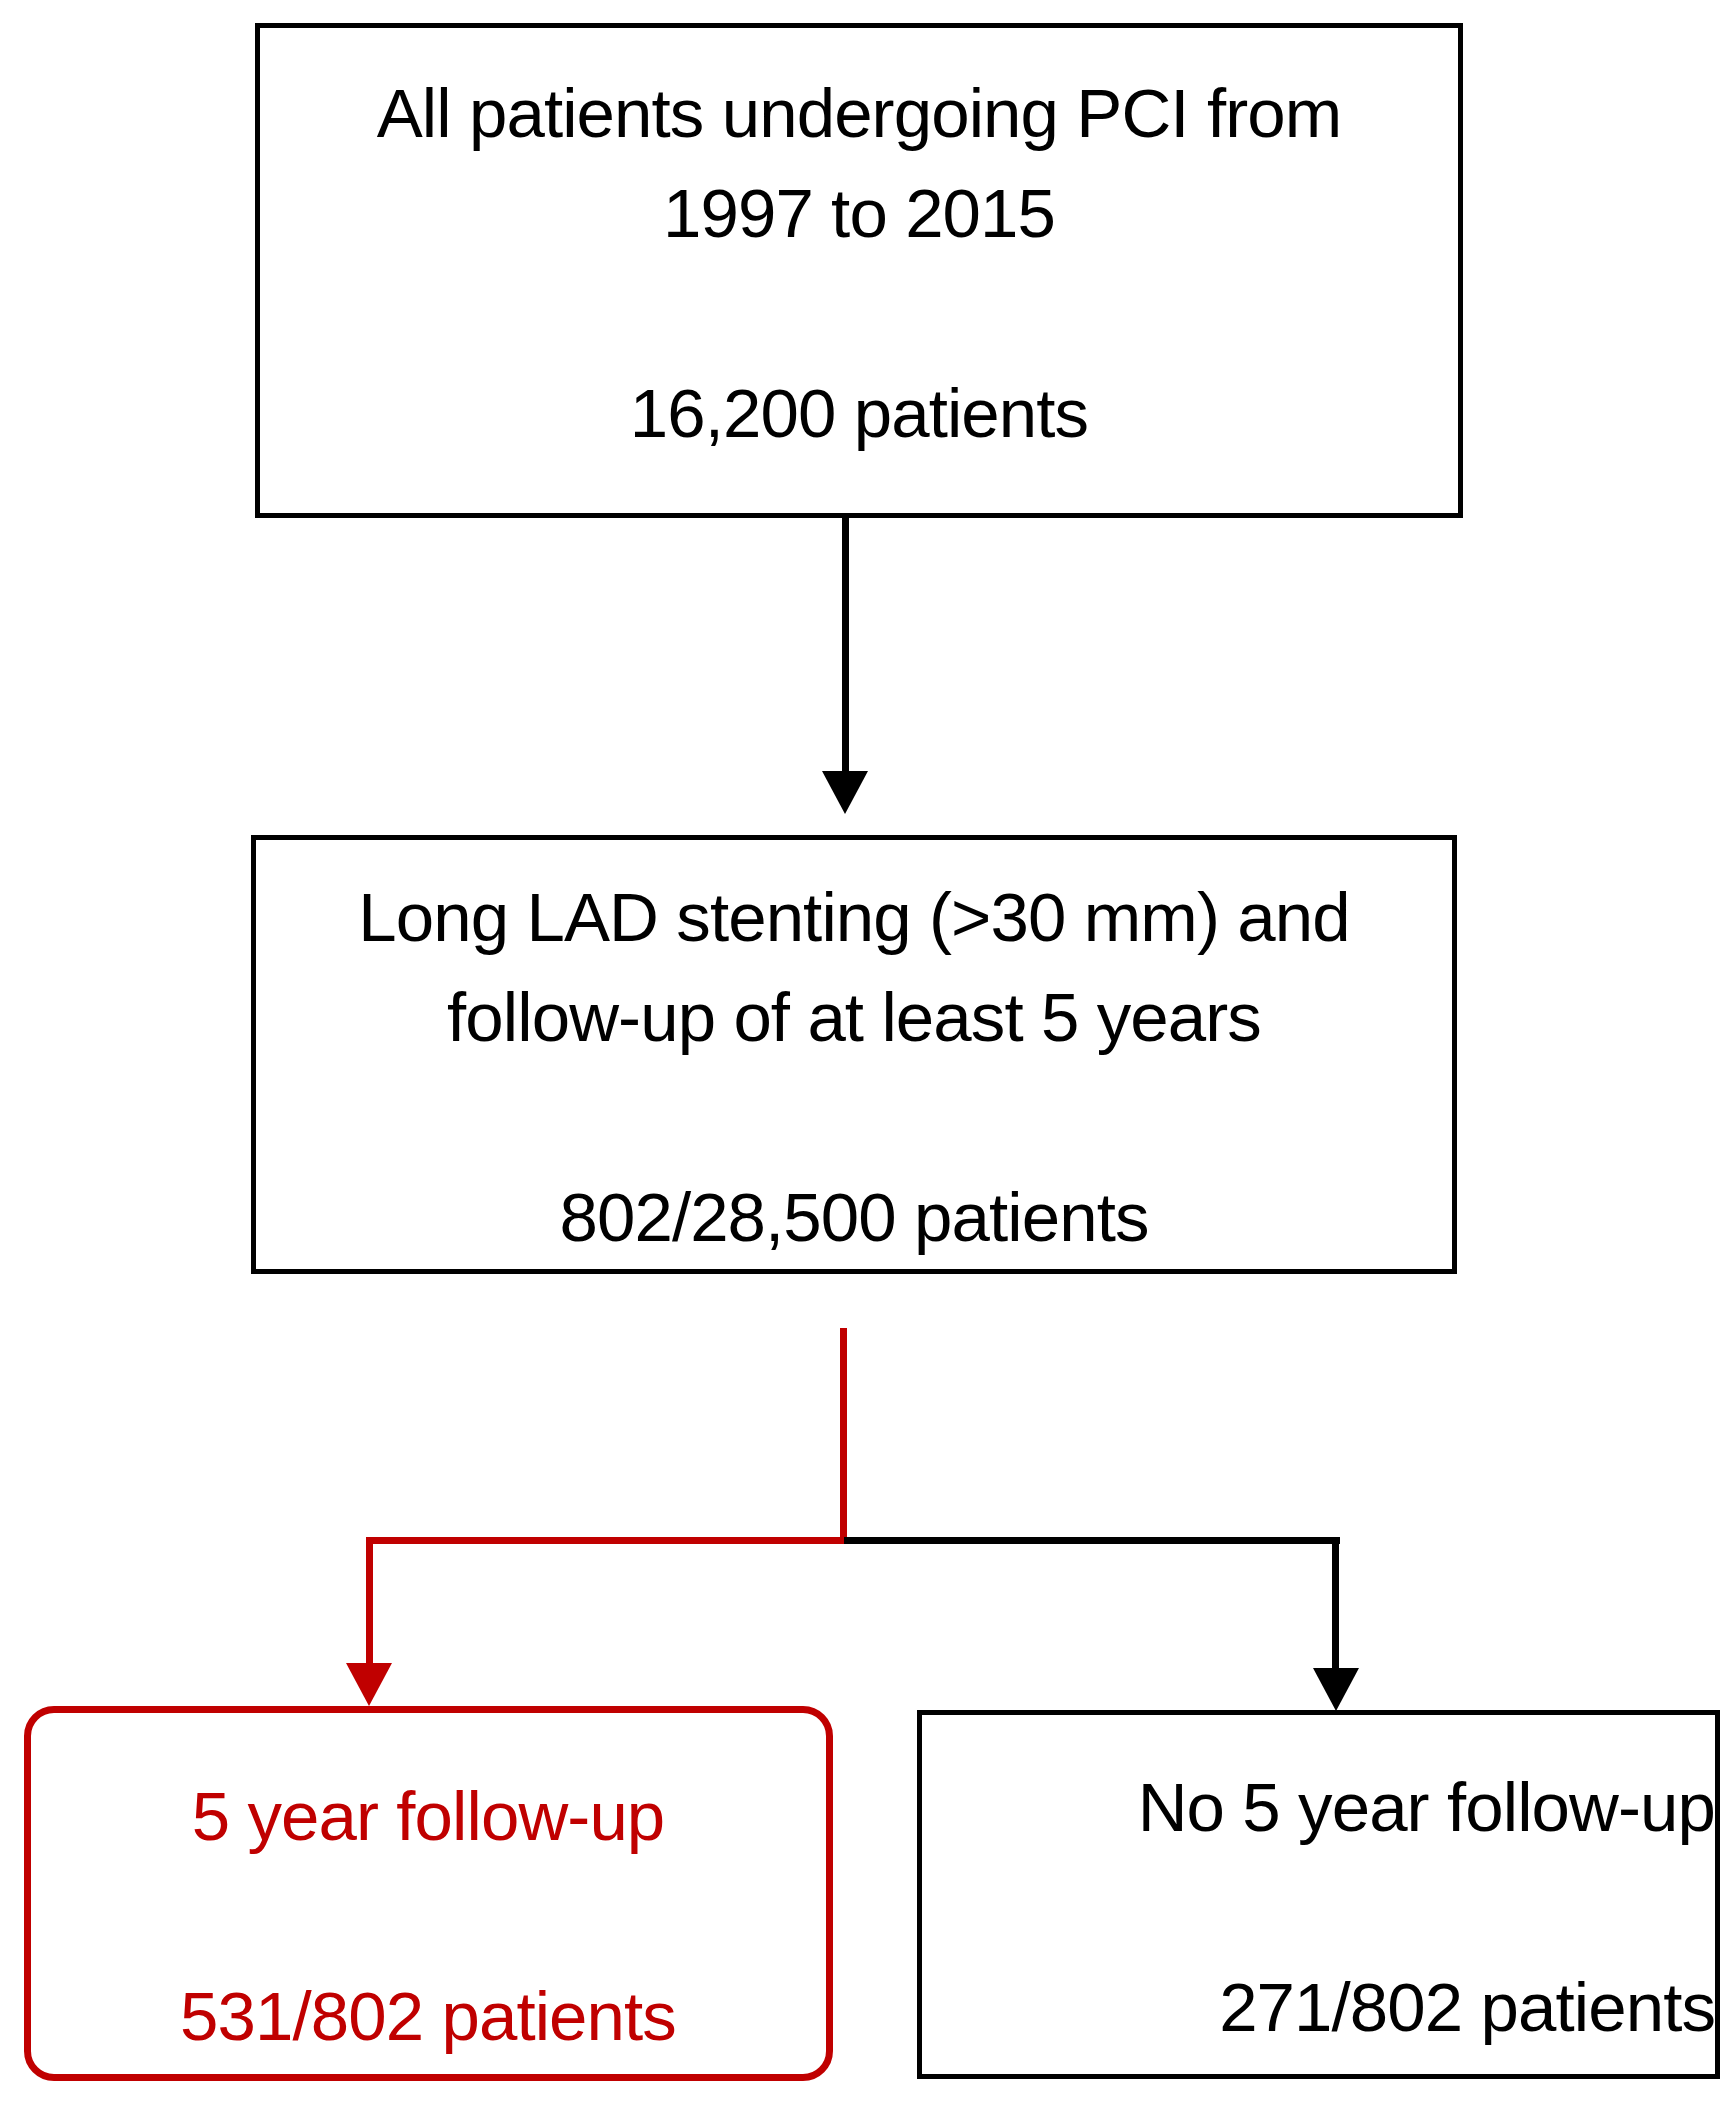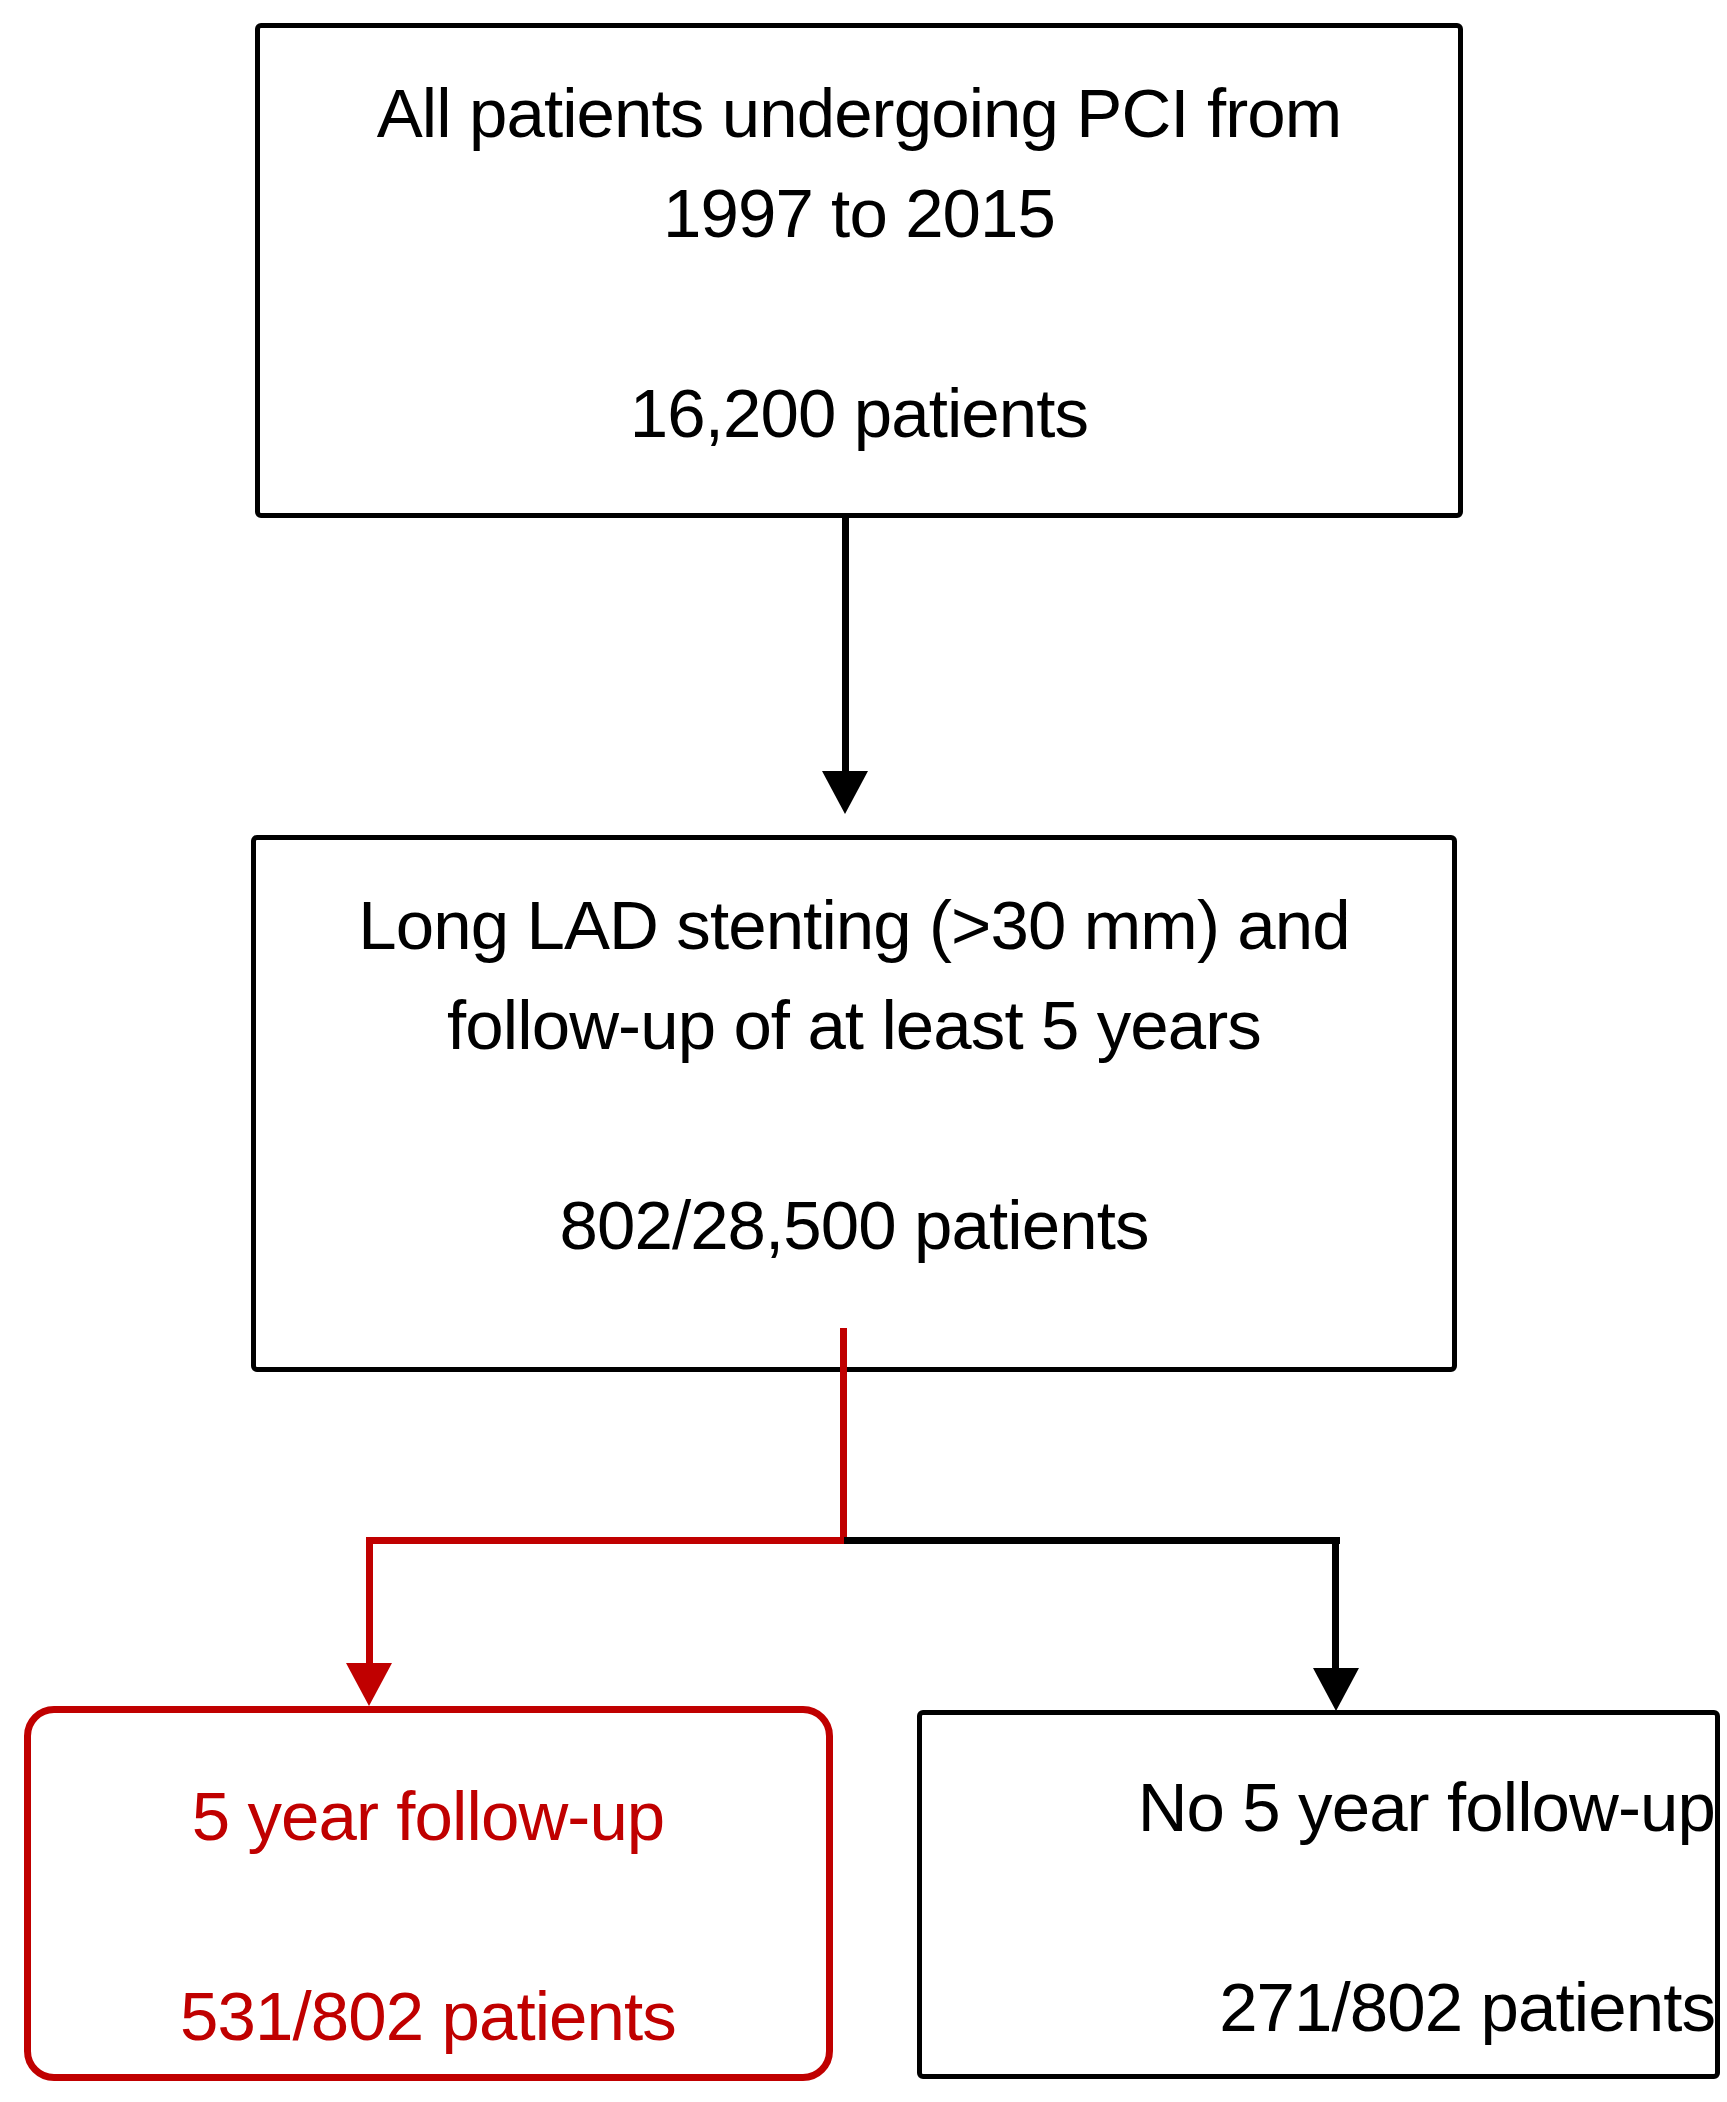--- a/index.html
+++ b/index.html
@@ -12,21 +12,20 @@
     font-family: "Liberation Sans", sans-serif;
     overflow: hidden;
   }
   .box {
     position: absolute;
     box-sizing: border-box;
     background: #ffffff;
     display: flex;
     flex-direction: column;
     align-items: stretch;
-    border-radius: 6px;
   }
   .box--black { border: 5.4px solid var(--black, #000000); color: #000000; }
   .box--red   { border: 7.2px solid var(--red, #C00000); color: var(--red, #C00000); border-radius: 30px; }
   .bline {
     font-size: 69px;
     line-height: 100px;
     text-align: center;
     white-space: nowrap;
     letter-spacing: -0.9px;
   }
@@ -38,21 +37,21 @@
     position: absolute;
     width: 0; height: 0;
     border-left: 23.5px solid transparent;
     border-right: 23.5px solid transparent;
   }
   .head--black { border-top: 43px solid var(--black, #000000); }
   .head--red   { border-top: 43px solid var(--red, #C00000); }
 
   
   #box1 { left: 255px; top: 22.6px;   width: 1208px; height: 495px; padding-top: 36px; }
-  #box2 { left: 251px; top: 835px;  width: 1206px; height: 537px; padding-top: 36px; }
+  #box2 { left: 251px; top: 835px;  width: 1206px; height: 439px; padding-top: 28px; }
   #box3 { left: 23.5px;  top: 1706px; width: 809px;  height: 375px; padding-top: 54px; }
   #box4 { left: 917px;top: 1710px; width: 803px;  height: 369px; padding-top: 43px; align-items: flex-end; }
 
   #arrow1-stem { left: 842px;  top: 517px;  width: 7.2px;  height: 260px; }
   #arrow1-head { left: 822px;  top: 771px; }
 
   #red-stem    { left: 840px;  top: 1328px; width: 7.2px;  height: 213px; }
   #red-hline   { left: 366px;  top: 1537px; width: 481px; height: 7.2px; }
   #black-hline { left: 844px;  top: 1537px; width: 496px; height: 7.2px; }
 

